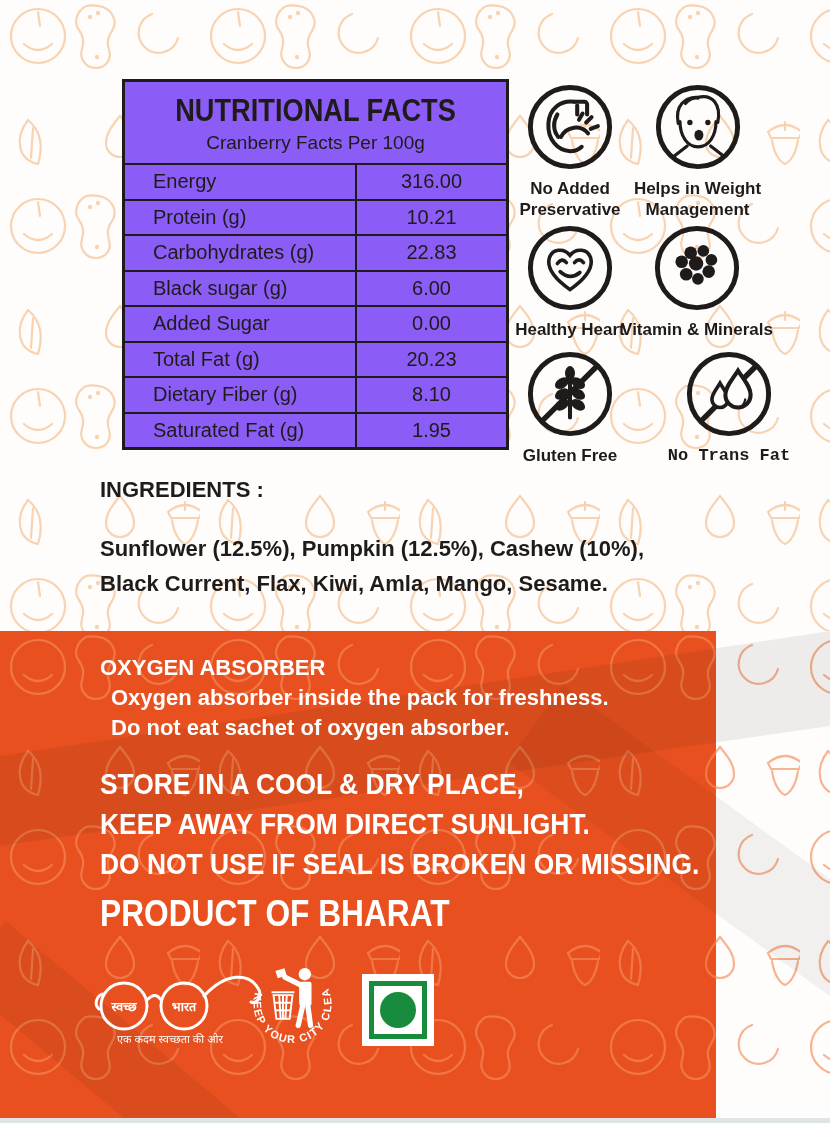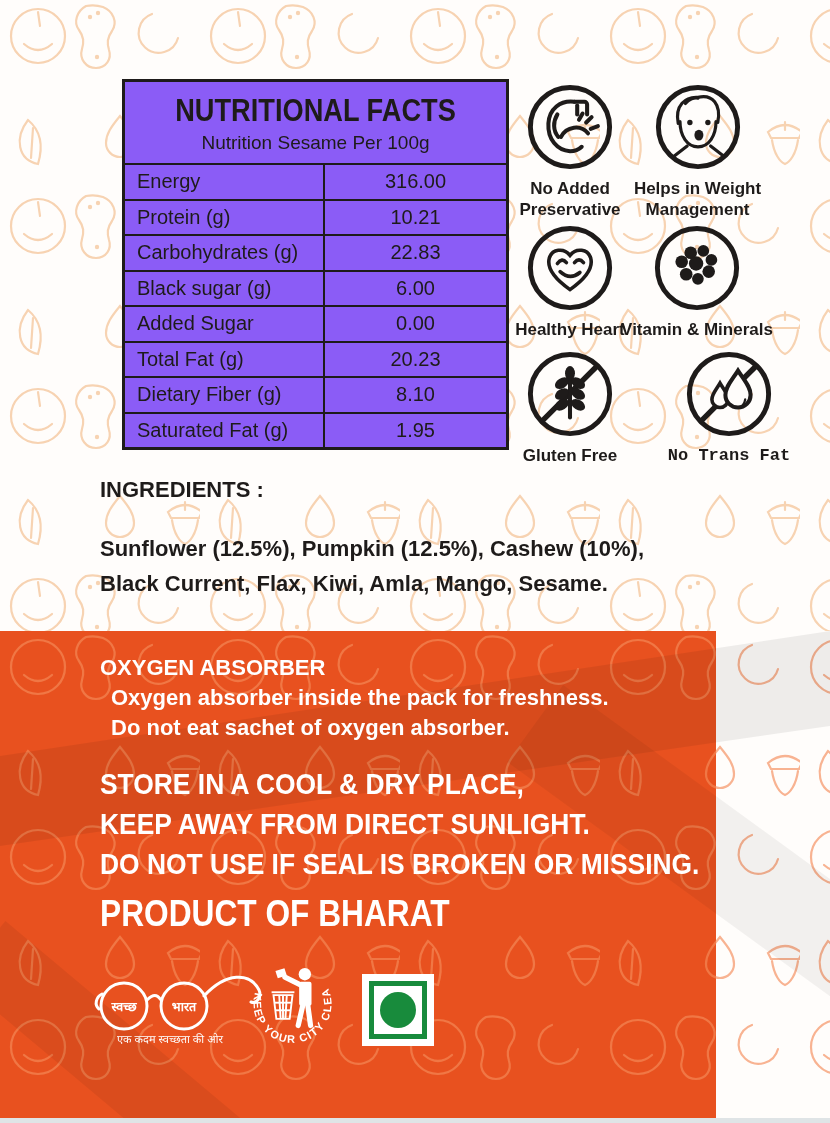--- a/index.html
+++ b/index.html
@@ -15,22 +15,22 @@
     background:#8b5cf6; border:3px solid #1E1B1A; box-sizing:border-box;margin-left:22px;
   }
   .nt-header{ text-align:center; padding:10px 0 9px 0; }
   .nt-title{
     font-size:32px; font-weight:bold; letter-spacing:0px; white-space:nowrap;
     transform:scaleX(0.85); transform-origin:center;
   }
   .nt-subtitle{ font-size:19px; margin-top:3px; }
   .nt-row{ display:flex; border-top:2.5px solid #1E1B1A; height:33.5px; }
   .nt-label{
-    width:200px; box-sizing:border-box; border-right:2.5px solid #1E1B1A;
-    padding-left:12px; font-size:20px; display:flex; align-items:center;
+    width:232px; box-sizing:border-box; border-right:2.5px solid #1E1B1A;
+    padding-left:28px; font-size:20px; display:flex; align-items:center;
   }
   .nt-value{ flex:1; font-size:20px; display:flex; align-items:center; justify-content:center; }
 
   
   .badge{ position:absolute; display:flex; flex-direction:column; align-items:center; }
   .badge svg{ display:block; }
   .badge-label{
     margin-top:7px; font-size:17px; font-weight:bold; text-align:center; line-height:1.22;
   }
   .nowrap .badge-label{ white-space:nowrap; }
@@ -98,21 +98,21 @@
           <path d="M185,122 v8"></path>
         </g>
       </pattern>
     </defs>
     <rect x="0" y="0" width="830" height="631" fill="url(#nutsLight)"></rect>
   </svg>
 
   <div class="nt">
     <div class="nt-header">
       <div class="nt-title">NUTRITIONAL FACTS</div>
-      <div class="nt-subtitle">Nutrition Sesame Per 100g</div>
+      <div class="nt-subtitle">Cranberry Facts Per 100g</div>
     </div>
     <div class="nt-row">
       <div class="nt-label">Energy</div>
       <div class="nt-value">316.00</div>
     </div>
     <div class="nt-row">
       <div class="nt-label">Protein (g)</div>
       <div class="nt-value">10.21</div>
     </div>
     <div class="nt-row">

